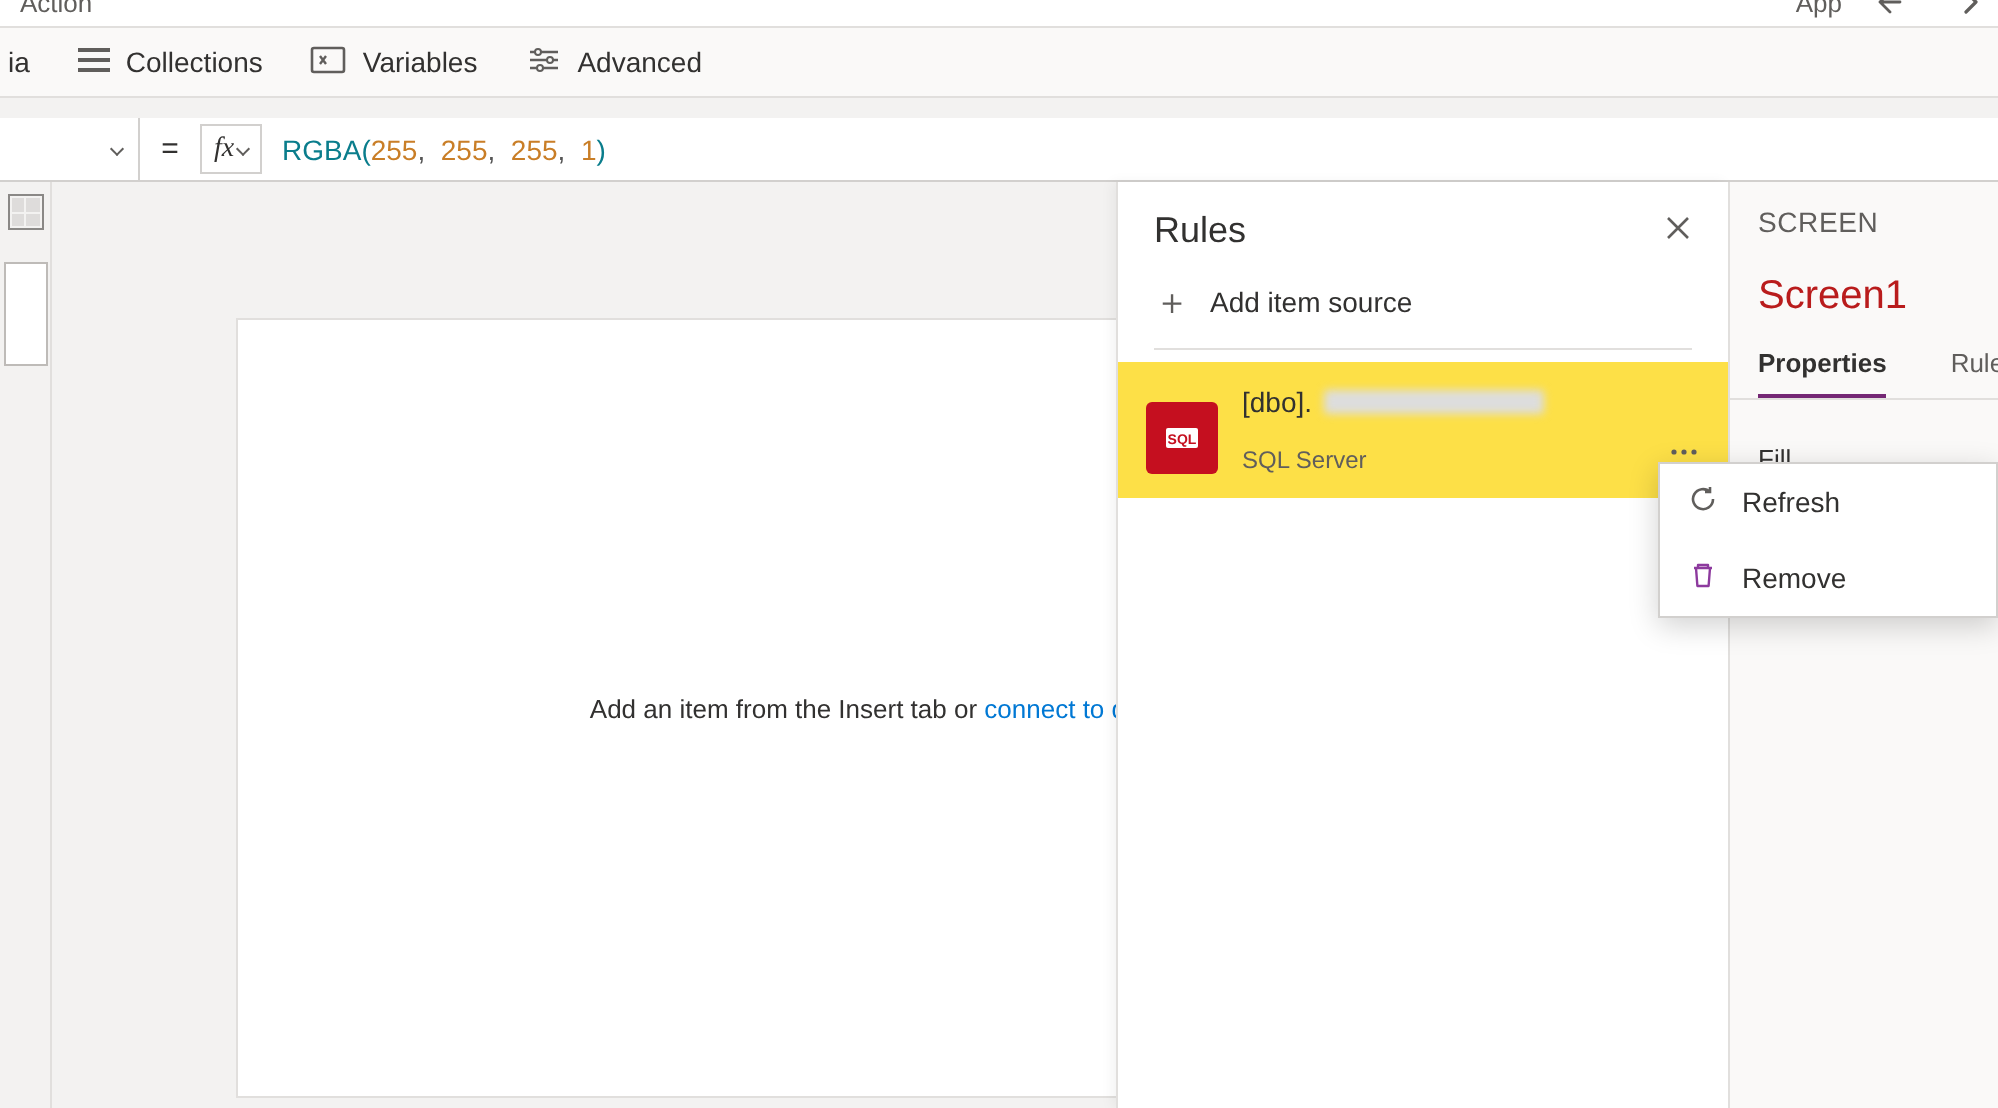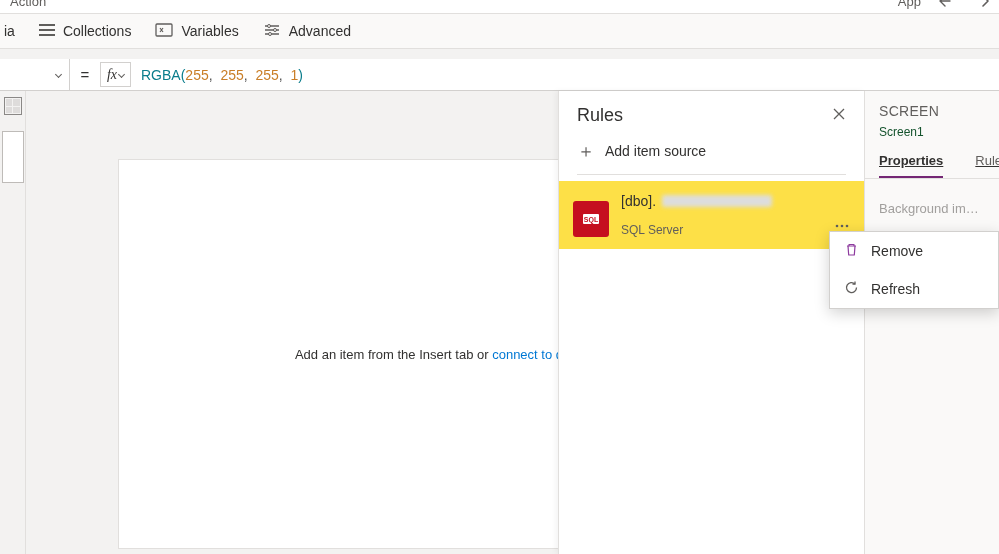--- a/index.html
+++ b/index.html
@@ -56,22 +56,22 @@
     .ds-name .blur { display:inline-block; width:110px; height:12px; background:#ddd; filter: blur(2px); border-radius:2px;}
     .ds-sub { font-size:12px; color:#605e5c; margin-top:14px;}
     .ds-more { cursor:pointer; color:#605e5c; }
 
     .ctx-menu { position:absolute; right:0; top:140px; width:170px; background:#fff; border:1px solid #d2d0ce; box-shadow: 0 4px 14px rgba(0,0,0,.18); z-index:50;}
     .ctx-item { display:flex; align-items:center; gap:12px; padding:10px 14px; font-size:14px; cursor:pointer;}
 
     .prop-panel { width:135px; background:#faf9f8; border-left:1px solid #e1dfdd; display:flex; flex-direction:column; position:absolute; right:0; top:0; bottom:0;}
     .pp-head { padding:12px 14px 4px;}
     .pp-label { font-size:14px; color:#605e5c; letter-spacing:.3px;}
-    .pp-name { font-size:12px; color:#14532d; margin-top:6px;}
-    .pp-tabs { display:flex; gap:32px; padding: 10px 14px 0; border-bottom:1px solid #e1dfdd;text-decoration:underline;}
+    .pp-name { font-size:20px; color:#b91c1c; margin-top:18px;}
+    .pp-tabs { display:flex; gap:32px; padding: 10px 14px 0; border-bottom:1px solid #e1dfdd;}
     .pp-tab { font-size:13px; padding-bottom:8px; cursor:pointer; color:#605e5c;}
     .pp-tab.active { color:#323130; font-weight:600; border-bottom:2px solid #742774;}
     .pp-body { padding:14px;}
     .pp-row { font-size:13px; color:#323130; padding:8px 0; border-bottom: none;}
     .chev { display:inline-block; border: solid #605e5c; border-width: 0 1px 1px 0; padding:3px; transform: rotate(45deg);}
     .chev-small { padding:2px; }
   </style>
 </head>
 <body>
 
@@ -206,37 +206,38 @@
   <div class="prop-panel">
     <div class="pp-head">
       <div class="pp-label">SCREEN</div>
       <div class="pp-name">Screen1</div>
     </div>
     <div class="pp-tabs">
       <div class="pp-tab active">Properties</div>
       <div class="pp-tab">Rules</div>
     </div>
     <div class="pp-body">
+      <div class="pp-row">Fill</div>
       <div class="pp-row" style="white-space:nowrap; overflow:hidden; text-overflow:ellipsis; color:#a19f9d;">Background image</div>
     </div>
   </div>
 
   <div class="ctx-menu">
-    <div class="ctx-item">
-      <span>
-        <svg width="15" height="15" viewBox="0 0 15 15">
-            <path d="M3 4 H12 M5 4 V2.5 H10 V4 M4 4 L4.7 13 H10.3 L11 4" fill="none" stroke="#8d3a9e" stroke-width="1.2" stroke-linejoin="round"></path>
-          </svg>
-      </span>
-      <span>Remove</span>
-    </div>
     <div class="ctx-item">
       <span>
         <svg width="15" height="15" viewBox="0 0 15 15">
             <path d="M12.5 7.5 A5 5 0 1 1 11 4" fill="none" stroke="#605e5c" stroke-width="1.3"></path>
             <path d="M11 1.5 L11 4 L8.5 4" fill="none" stroke="#605e5c" stroke-width="1.3"></path>
           </svg>
       </span>
       <span>Refresh</span>
     </div>
+    <div class="ctx-item">
+      <span>
+        <svg width="15" height="15" viewBox="0 0 15 15">
+            <path d="M3 4 H12 M5 4 V2.5 H10 V4 M4 4 L4.7 13 H10.3 L11 4" fill="none" stroke="#8d3a9e" stroke-width="1.2" stroke-linejoin="round"></path>
+          </svg>
+      </span>
+      <span>Remove</span>
+    </div>
   </div>
 
 </div>
 
 </body></html>

